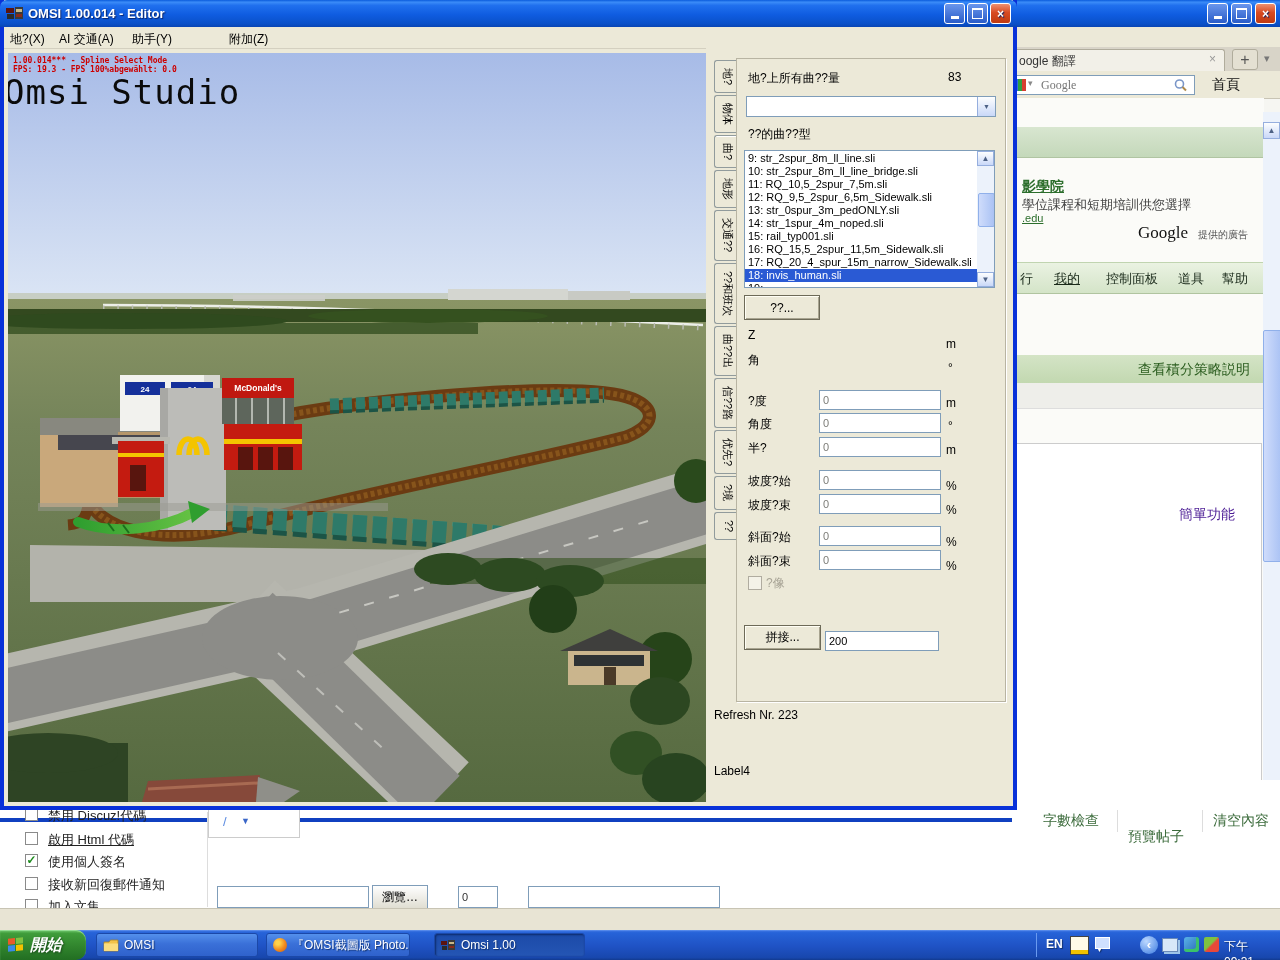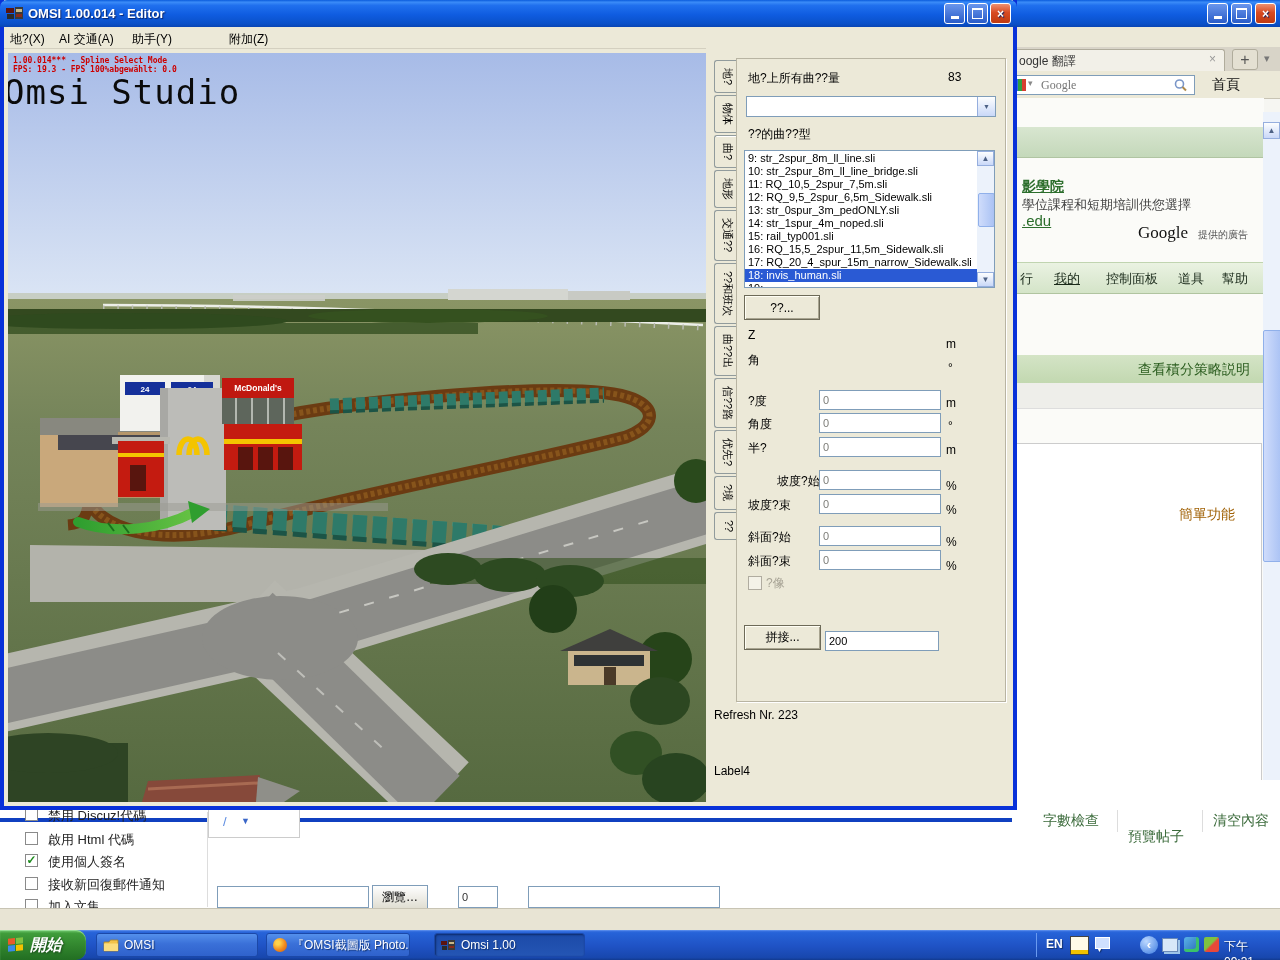--- a/index.html
+++ b/index.html
@@ -87,38 +87,38 @@
           <line x1="9.5" y1="9" x2="13" y2="12.5" stroke="#b08a4a" stroke-width="2"></line>
         </svg>
     </div>
     <span class="abs" style="left:202px;top:5px;font-size:14px;color:#111;">首頁</span>
   </div>
 
   <div class="abs" style="left:0;top:98px;width:254px;height:712px;background:#fbfbf8;">
     <div class="abs" style="left:0;top:29px;width:254px;height:30px;background:linear-gradient(180deg,#d8e6d0,#c4d8ba);border-bottom:1px solid #b0c4a2;"></div>
     <a class="abs glink" style="left:12px;top:80px;font-size:14px;font-weight:bold;">影學院</a>
     <span class="abs" style="left:12px;top:98px;font-size:13px;color:#444;">學位課程和短期培訓供您選擇</span>
-    <a class="abs glink" style="left:12px;top:114px;font-size:15px;">.edu</a>
+    <a class="abs glink" style="left:12px;top:114px;font-size:11px;">.edu</a>
     <span class="abs" style="left:128px;top:125px;font-size:17px;color:#111;font-family:'Liberation Serif',serif;">Google</span>
     <span class="abs" style="left:188px;top:130px;font-size:10px;color:#555;">提供的廣告</span>
 
     <div class="abs" style="left:0;top:164px;width:254px;height:30px;background:linear-gradient(180deg,#eaf2e2,#d4e4c8);border-top:1px solid #c0d4b0;border-bottom:1px solid #b0c4a0;">
       <span class="abs navitem" style="left:10px;top:7px;">行</span>
       <span class="abs navitem" style="left:44px;top:7px;text-decoration:underline;">我的</span>
       <span class="abs navitem" style="left:96px;top:7px;">控制面板</span>
       <span class="abs navitem" style="left:168px;top:7px;">道具</span>
       <span class="abs navitem" style="left:212px;top:7px;">幫助</span>
     </div>
 
     <div class="abs" style="left:0;top:257px;width:254px;height:28px;background:linear-gradient(180deg,#d4e4c6,#c2d8b0);border-bottom:1px solid #aac49a;">
       <span class="abs" style="right:14px;top:6px;font-size:14px;color:#2a5c1e;">查看積分策略説明</span>
     </div>
     <div class="abs" style="left:0;top:285px;width:254px;height:25px;background:#eeeeea;border-bottom:1px solid #ddd;"></div>
     <div class="abs" style="left:0;top:345px;width:252px;height:367px;background:#fff;border:1px solid #ccc;box-sizing:border-box;">
-      <span class="abs" style="left:168px;top:62px;font-size:14px;color:#a16207;">簡單功能</span>
+      <span class="abs" style="left:168px;top:62px;font-size:14px;color:#4c1d95;">簡單功能</span>
     </div>
   </div>
 
   <div class="abs sb-track" style="left:253px;top:112px;width:17px;height:698px;">
     <div class="abs sb-btn" style="left:0;top:10px;width:17px;height:17px;">▲</div>
     <div class="abs sb-thumb" style="left:0;top:218px;width:17px;height:230px;"></div>
   </div>
 </div>
 
 <div class="abs" style="left:0;top:780px;width:1280px;height:150px;background:#fff;">
@@ -129,21 +129,21 @@
     <span class="abs" style="left:14px;top:4px;color:#5a8ae0;font-size:13px;">/</span>
     <span class="abs" style="left:32px;top:6px;color:#3a66c8;font-size:9px;">▼</span>
   </div>
 
   <div class="abs" style="left:25px;top:28px;">
       <span class="cb abs" style="left:0;top:0;"></span>
       <span class="fcheck-label abs" style="left:23px;top:-1px;width:200px;">禁用 Discuz!代碼</span>
     </div>
   <div class="abs" style="left:25px;top:52px;">
       <span class="cb abs" style="left:0;top:0;"></span>
-      <span class="fcheck-label abs" style="left:23px;top:-1px;width:200px;">啟用 Html 代碼</span>
+      <span class="fcheck-label abs" style="left:23px;top:-1px;width:200px;text-decoration:underline;">啟用 Html 代碼</span>
     </div>
   <div class="abs" style="left:25px;top:74px;">
       <span class="cb abs" style="left:0;top:0;">✓</span>
       <span class="fcheck-label abs" style="left:23px;top:-1px;width:200px;">使用個人簽名</span>
     </div>
   <div class="abs" style="left:25px;top:97px;">
       <span class="cb abs" style="left:0;top:0;"></span>
       <span class="fcheck-label abs" style="left:23px;top:-1px;width:200px;">接收新回復郵件通知</span>
     </div>
   <div class="abs" style="left:25px;top:119px;">
@@ -358,21 +358,21 @@
     <span class="abs plabel" style="left:240px;top:348px;">m</span>
 
     <span class="abs plabel" style="left:42px;top:368px;">角度</span>
     <input class="abs xp-input gray-input" style="left: 113px; top: 365px; width: 122px; height: 20px;" value="0">
     <span class="abs plabel" style="left:242px;top:371px;">°</span>
 
     <span class="abs plabel" style="left:42px;top:392px;">半?</span>
     <input class="abs xp-input gray-input" style="left: 113px; top: 389px; width: 122px; height: 20px;" value="0">
     <span class="abs plabel" style="left:240px;top:395px;">m</span>
 
-    <span class="abs plabel" style="left:42px;top:425px;margin-left:29px;">坡度?始</span>
+    <span class="abs plabel" style="left:42px;top:425px;">坡度?始</span>
     <input class="abs xp-input gray-input" style="left: 113px; top: 422px; width: 122px; height: 20px;" value="0">
     <span class="abs plabel" style="left:240px;top:431px;">%</span>
 
     <span class="abs plabel" style="left:42px;top:449px;">坡度?束</span>
     <input class="abs xp-input gray-input" style="left: 113px; top: 446px; width: 122px; height: 20px;" value="0">
     <span class="abs plabel" style="left:240px;top:455px;">%</span>
 
     <span class="abs plabel" style="left:42px;top:481px;">斜面?始</span>
     <input class="abs xp-input gray-input" style="left: 113px; top: 478px; width: 122px; height: 20px;" value="0">
     <span class="abs plabel" style="left:240px;top:487px;">%</span>

